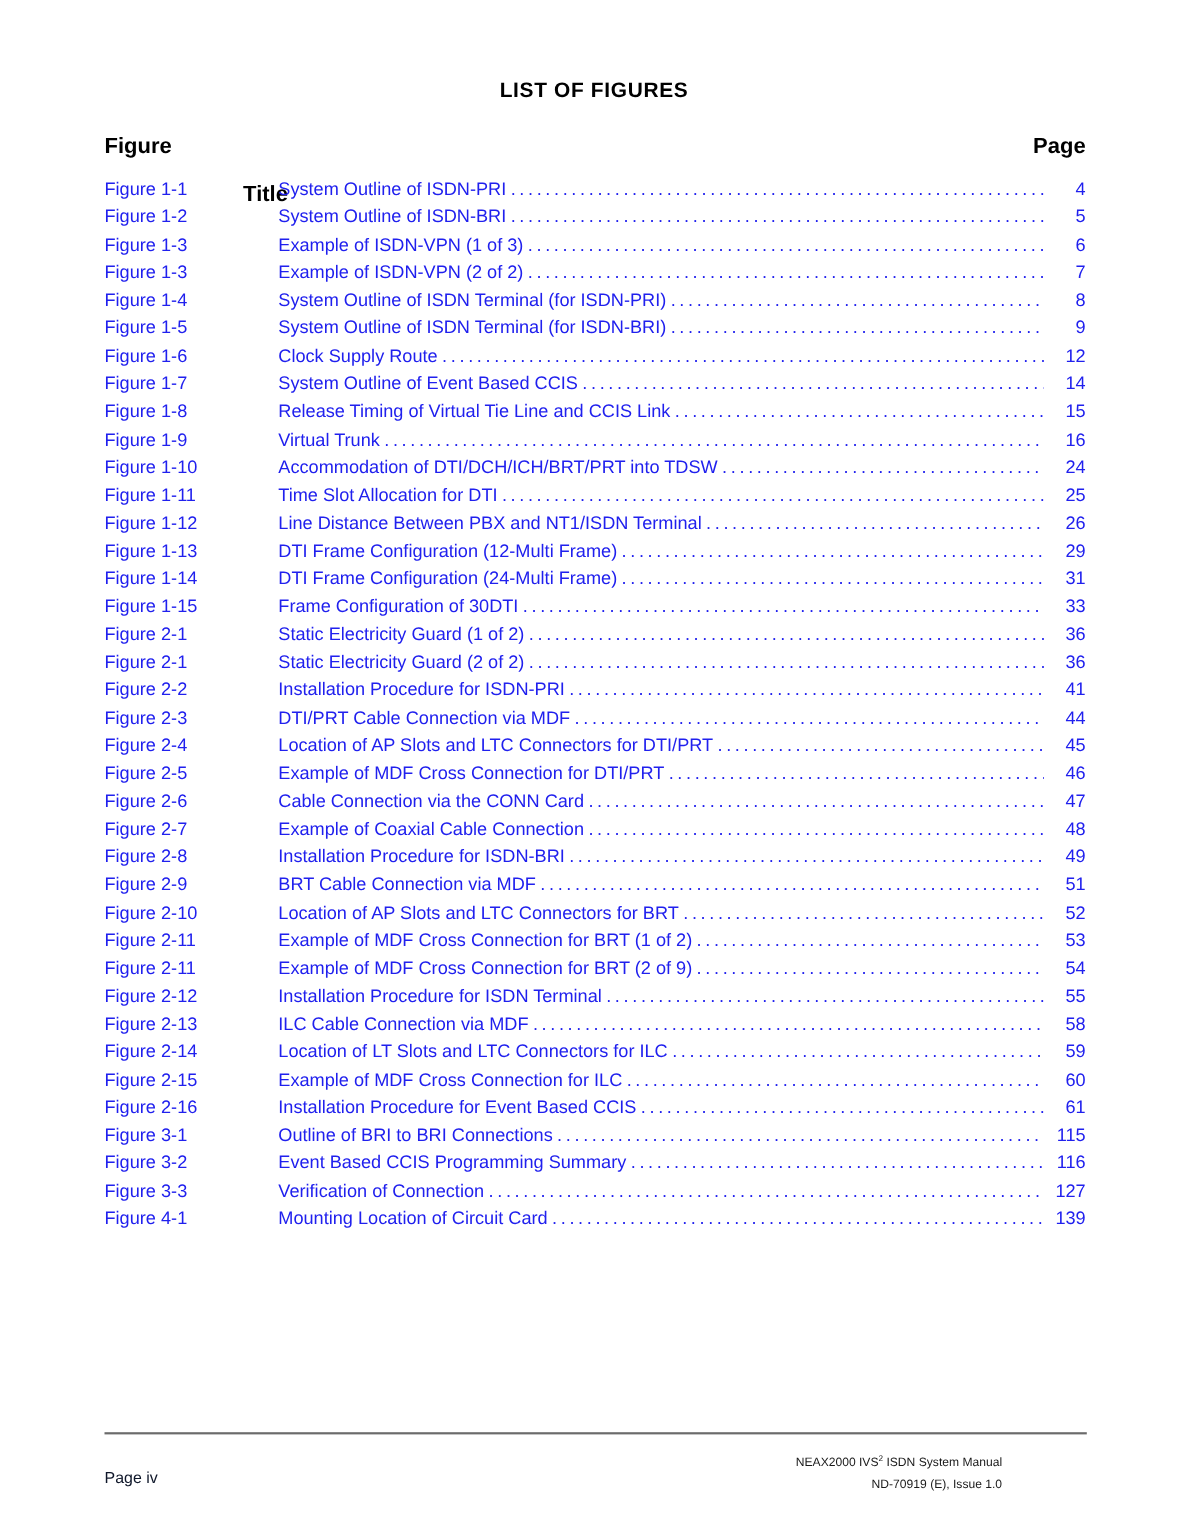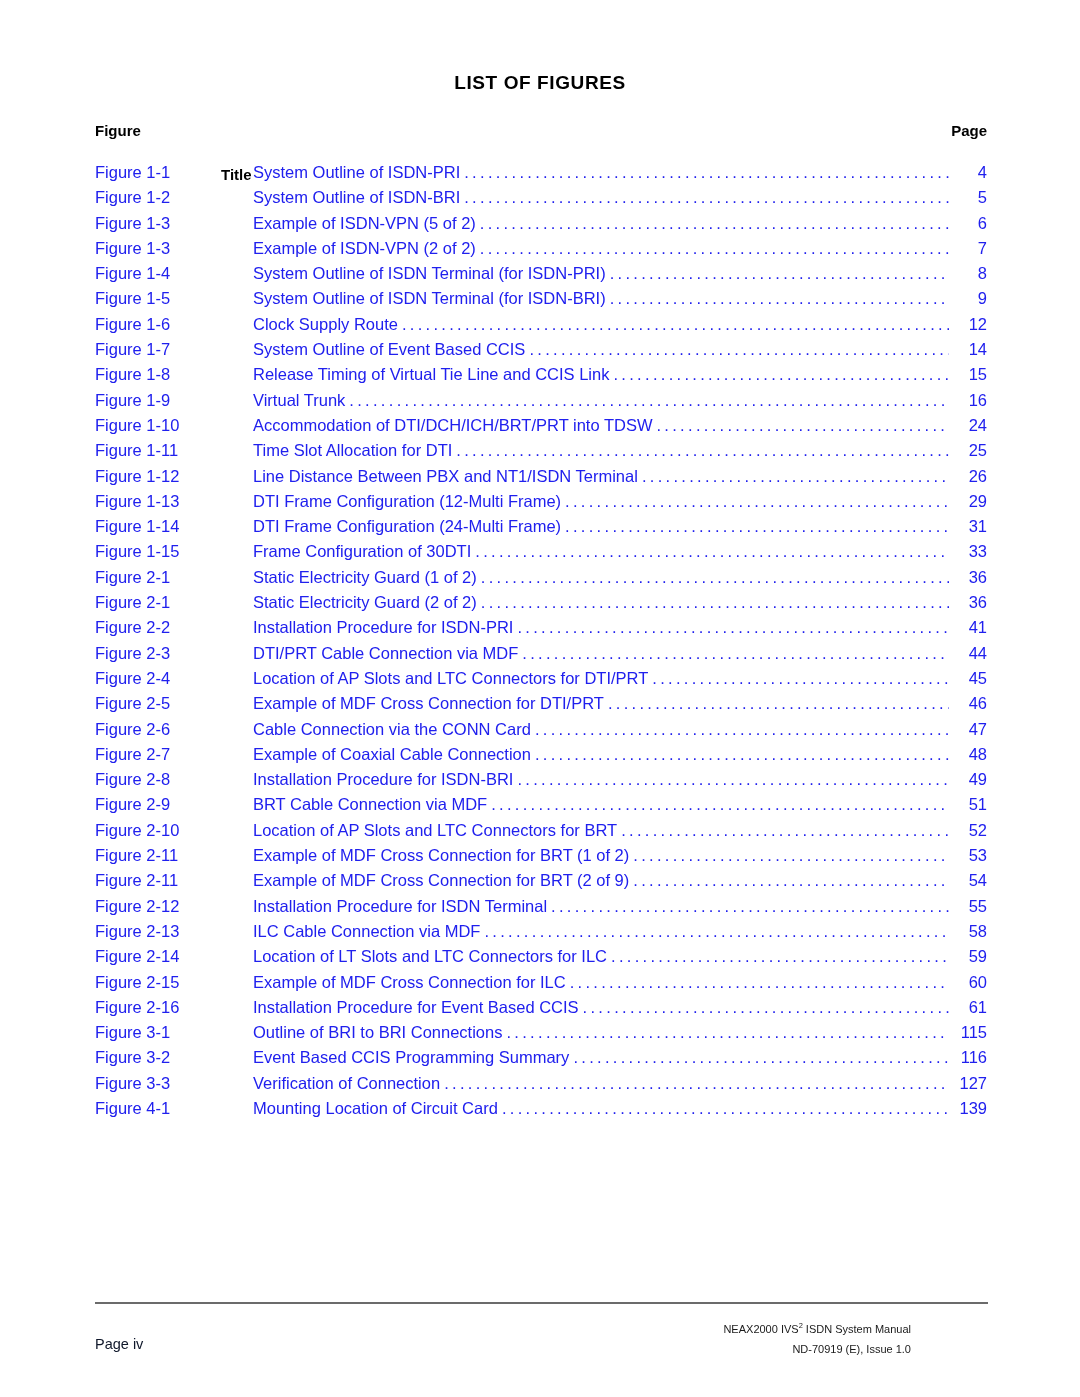--- a/index.html
+++ b/index.html
@@ -36,21 +36,21 @@
     color: #000000;
   }
 
   
   .col-header {
     position: absolute;
     left: 95px;
     top: 122px;
     width: 892px;
     height: 22px;
-    font-size: 15px;
+    font-size: 20px;
     font-weight: bold;
     color: #000000;
   }
   .col-header .ch-figure {
     position: absolute;
     left: 0px;
     top: 0px;
   }
   .col-header .ch-title {
     position: absolute;
@@ -167,21 +167,21 @@
         <span class="fig-label">Figure 1-2</span>
         <span class="fig-body">
           <span class="fig-title">System Outline of ISDN-BRI</span>
           <span class="leader">.......................................................................................................................</span>
           <span class="fig-page">5</span>
         </span>
       </div>
       <div class="lof-row">
         <span class="fig-label">Figure 1-3</span>
         <span class="fig-body">
-          <span class="fig-title">Example of ISDN-VPN (5 of 2)</span>
+          <span class="fig-title">Example of ISDN-VPN (1 of 3)</span>
           <span class="leader">.......................................................................................................................</span>
           <span class="fig-page">6</span>
         </span>
       </div>
       <div class="lof-row">
         <span class="fig-label">Figure 1-3</span>
         <span class="fig-body">
           <span class="fig-title">Example of ISDN-VPN (2 of 2)</span>
           <span class="leader">.......................................................................................................................</span>
           <span class="fig-page">7</span>

